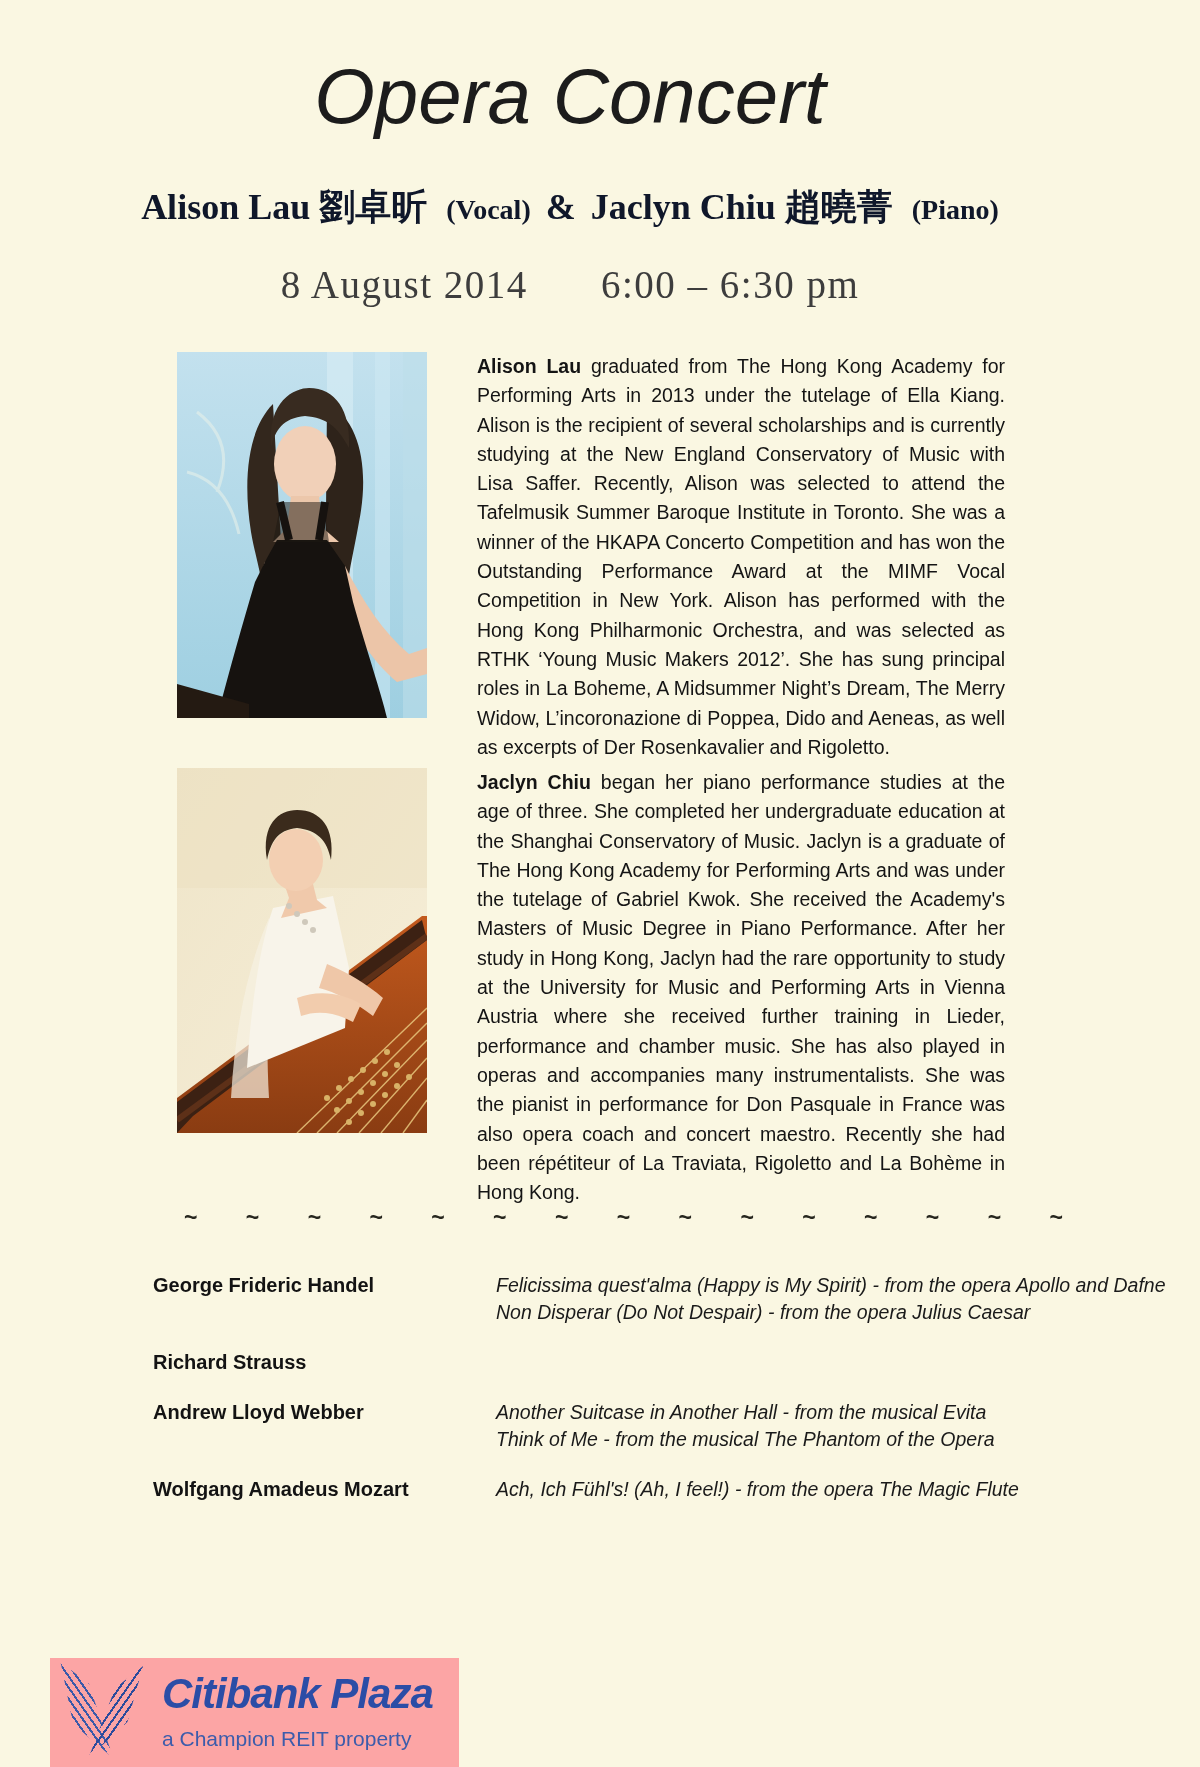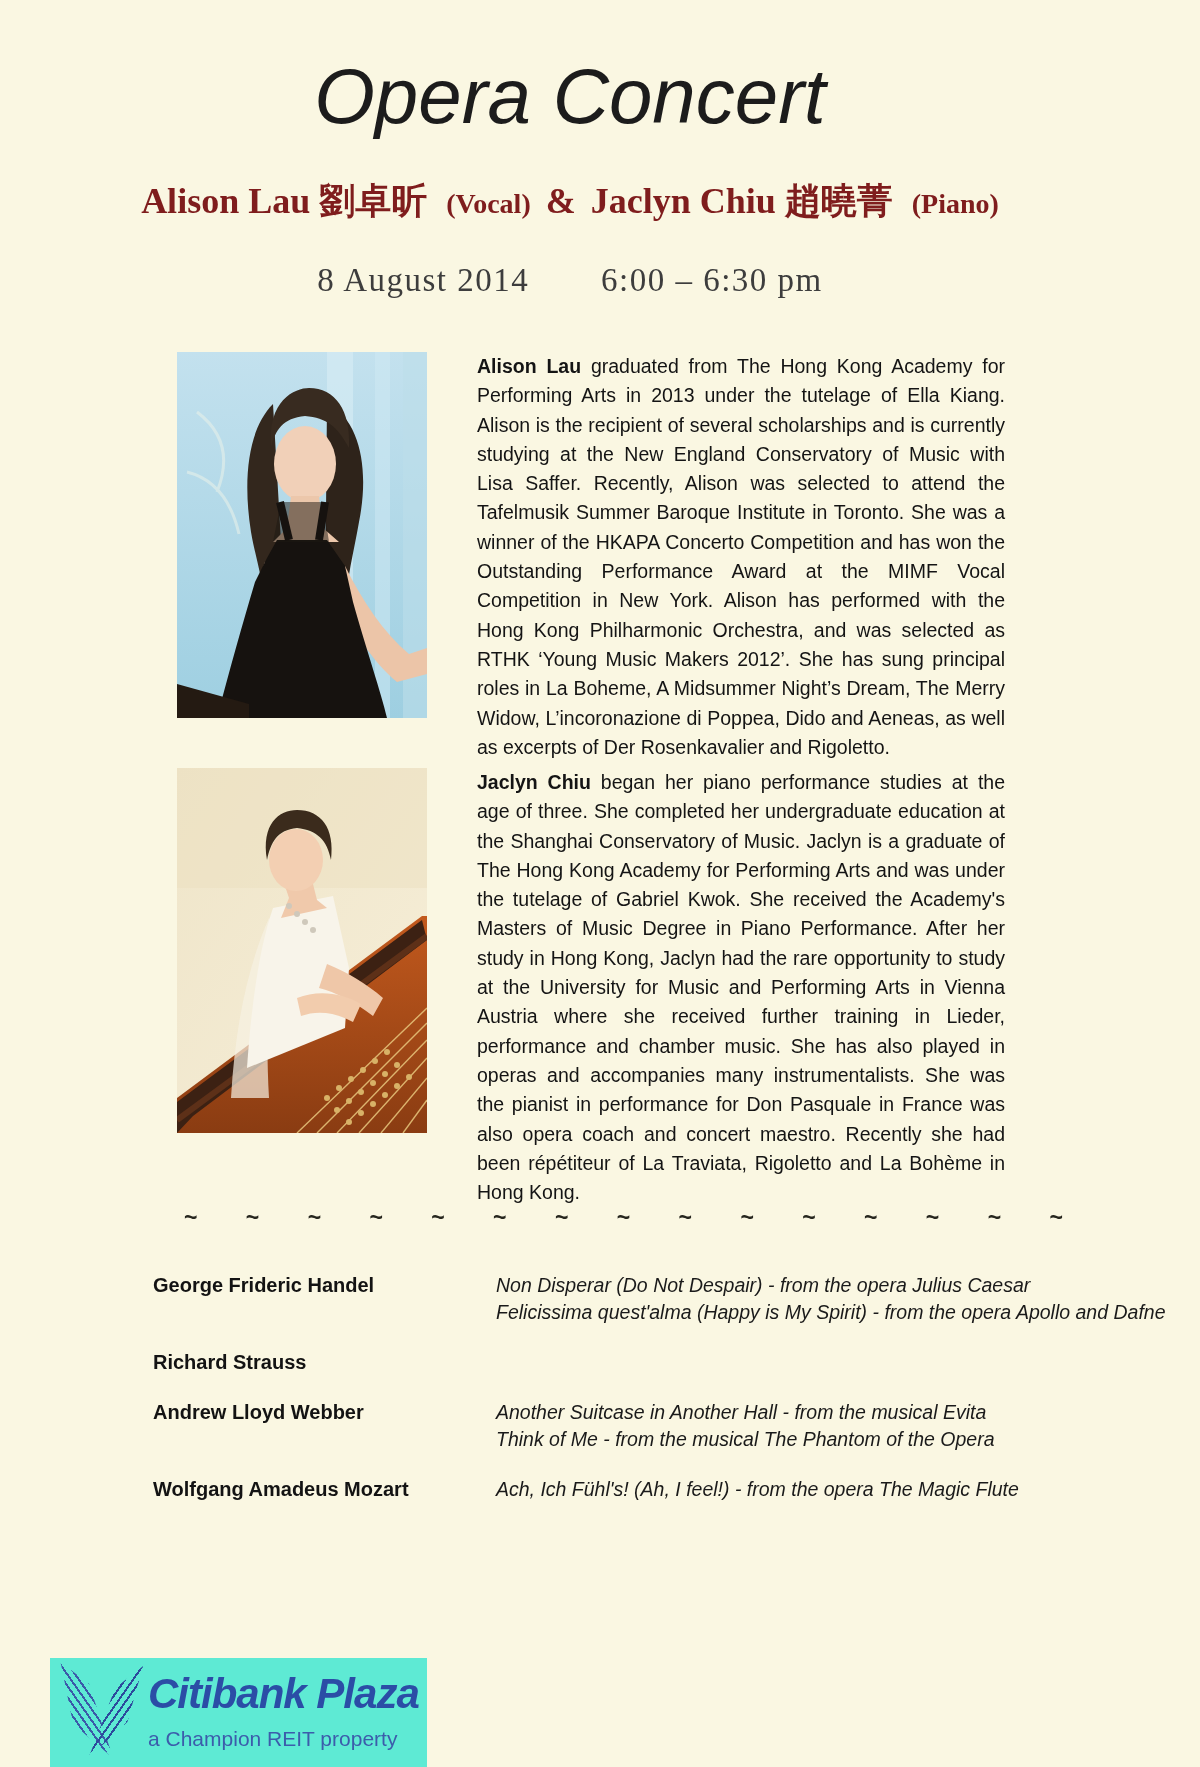--- a/index.html
+++ b/index.html
@@ -18,34 +18,34 @@
   
   .title{
     position:absolute;top:52px;left:0;width:1140px;
     text-align:center;
     font-family:Liberation Sans, sans-serif;
     font-style:italic;font-weight:400;
     font-size:78px;line-height:1.15;
     color:#1c1c1c;margin:0;
   }
   .performers{
-    position:absolute;top:180px;left:0;width:1140px;
+    position:absolute;top:186px;left:0;width:1140px;
     text-align:center;
     font-family:"Liberation Serif",serif;
     font-weight:bold;font-size:36px;line-height:1.2;
-    color:#7f1d1d;white-space:nowrap;
+    color:#0f172a;white-space:nowrap;
   }
   .performers .role{font-size:28px;}
   .performers .amp{font-size:36px;padding:0 6px;}
   .performers .gap{display:inline-block;width:10px;}
   .dateline{
     position:absolute;top:262px;left:0;width:1140px;
     text-align:center;
     font-family:"Liberation Serif",serif;
-    font-size:33px;letter-spacing:1.5px;color:#3d3d3d;
+    font-size:39px;letter-spacing:1.5px;color:#3d3d3d;
     white-space:nowrap;
   }
   .dateline .time{margin-left:62px;}
   
   .bio-row{position:absolute;left:177px;width:828px;display:flex;gap:50px;align-items:flex-start;}
   .bio-row.first{top:352px;}
   .bio-row.second{top:768px;}
   .photo{flex:0 0 250px;overflow:hidden;line-height:0;}
   .photo svg{display:block;}
   .bio-text{
@@ -65,22 +65,22 @@
   .program-row{display:flex;margin-bottom:23px;gap:48px;}
   .composer{
     flex:0 0 295px;
     font-weight:bold;font-size:20px;line-height:27px;color:#131313;
   }
   .pieces{flex:1 1 auto;font-style:italic;font-size:19.5px;line-height:27px;color:#1a1a1a;}
   .piece-line:empty{display:none;}
   
   .logo{
     position:absolute;left:50px;top:1658px;
-    display:flex;align-items:center;
-    background:#5eead4;padding:4px 8px 6px 6px;
+    display:flex;align-items:center;gap:14px;
+    background:#fca5a5;padding:4px 26px 6px 6px;
   }
   .logo-mark{position:relative;width:92px;height:100px;flex:0 0 92px;}
   .wing{position:absolute;top:0;bottom:0;}
   .wing-left{
     left:0;width:62%;
     background:repeating-linear-gradient(55deg,#3b5aa9 0 2px,rgba(255,255,255,0) 2px 6.5px);
     clip-path:polygon(8% 0,58% 22%,100% 96%,30% 62%);
   }
   .wing-right{
     right:0;width:66%;
@@ -210,22 +210,22 @@
     </div>
     <p class="bio-text"><b>Jaclyn Chiu</b><span> began her piano performance studies at the age of three. She completed her undergraduate education at the Shanghai Conservatory of Music. Jaclyn is a graduate of The Hong Kong Academy for Performing Arts and was under the tutelage of Gabriel Kwok. She received the Academy's Masters of Music Degree in Piano Performance. After her study in Hong Kong, Jaclyn had the rare opportunity to study at the University for Music and Performing Arts in Vienna Austria where she received further training in Lieder, performance and chamber music. She has also played in operas and accompanies many instrumentalists. She was the pianist in performance for Don Pasquale in France was also opera coach and concert maestro. Recently she had been répétiteur of La Traviata, Rigoletto and La Bohème in Hong Kong.</span></p>
   </div>
 
   <div class="separator">~ ~ ~ ~ ~ ~ ~ ~ ~ ~ ~ ~ ~ ~ ~</div>
 
   <div class="program">
     <div class="program-row">
       <div class="composer">George Frideric Handel</div>
       <div class="pieces">
+        <div class="piece-line">Felicissima quest'alma (Happy is My Spirit) - from the opera Apollo and Dafne</div>
         <div class="piece-line">Non Disperar (Do Not Despair) - from the opera Julius Caesar</div>
-        <div class="piece-line">Felicissima quest'alma (Happy is My Spirit) - from the opera Apollo and Dafne</div>
       </div>
     </div>
     <div class="program-row">
       <div class="composer">Richard Strauss</div>
     </div>
     <div class="program-row">
       <div class="composer">Andrew Lloyd Webber</div>
       <div class="pieces">
         <div class="piece-line">Another Suitcase in Another Hall - from the musical Evita</div>
         <div class="piece-line">Think of Me - from the musical The Phantom of the Opera</div>

